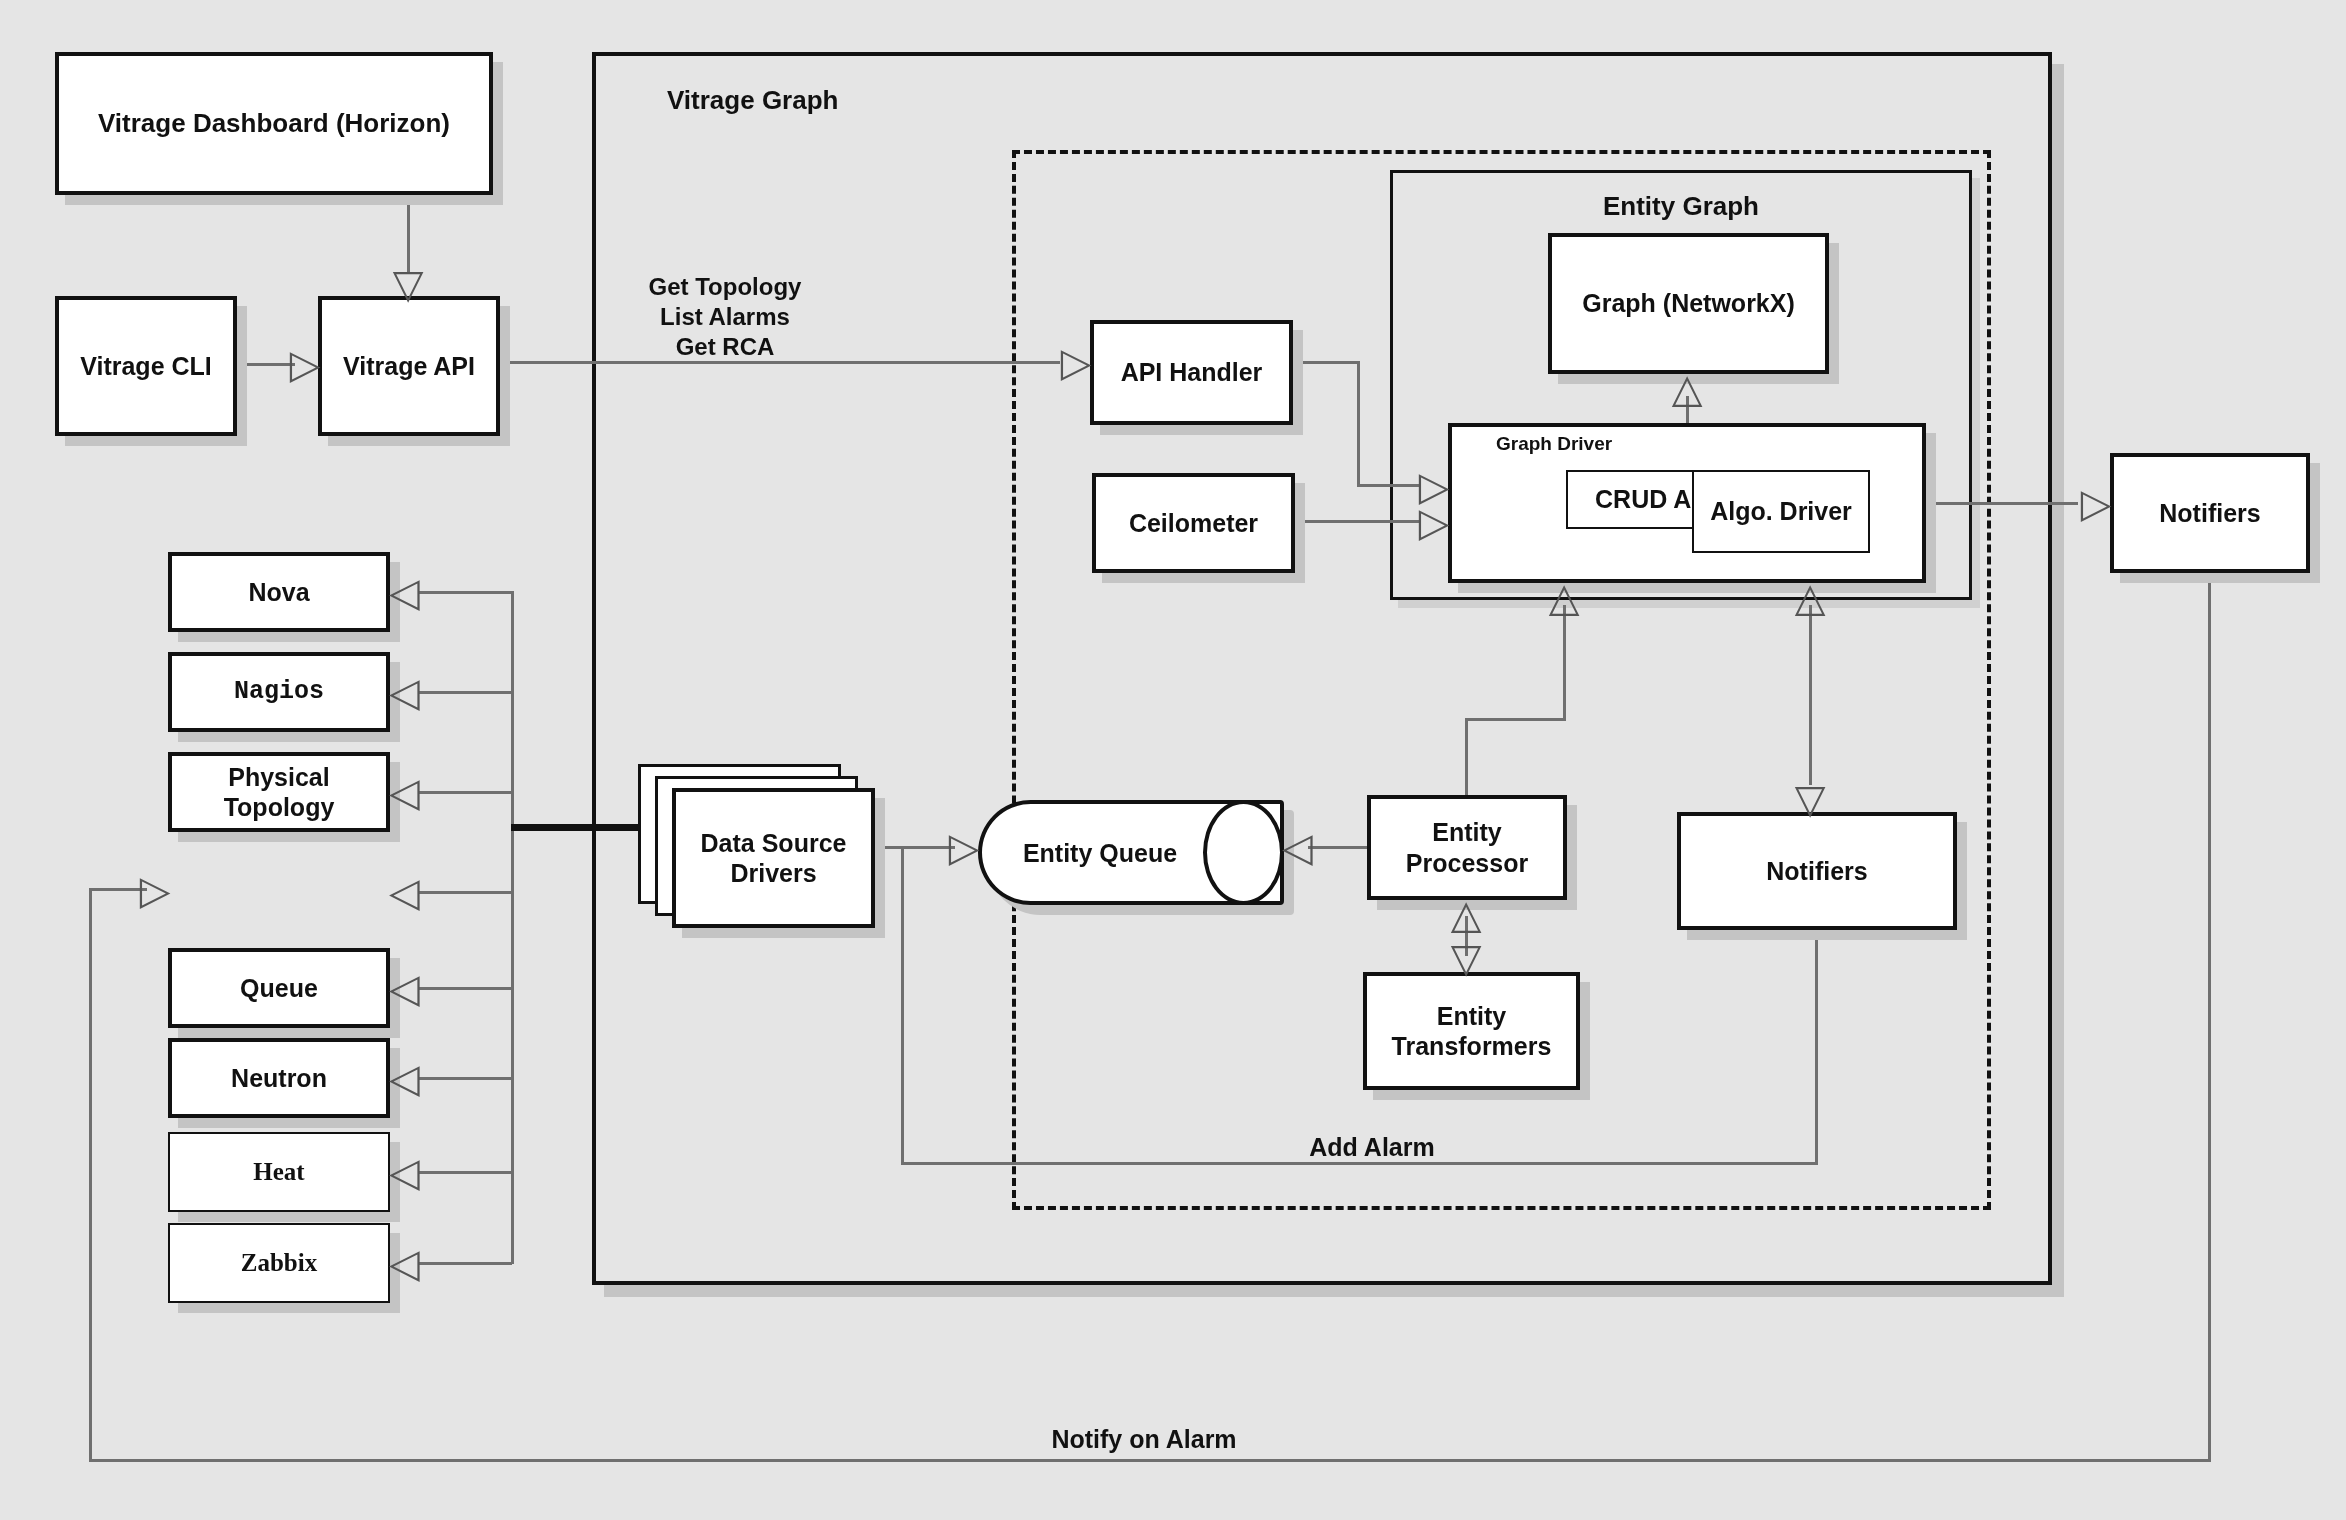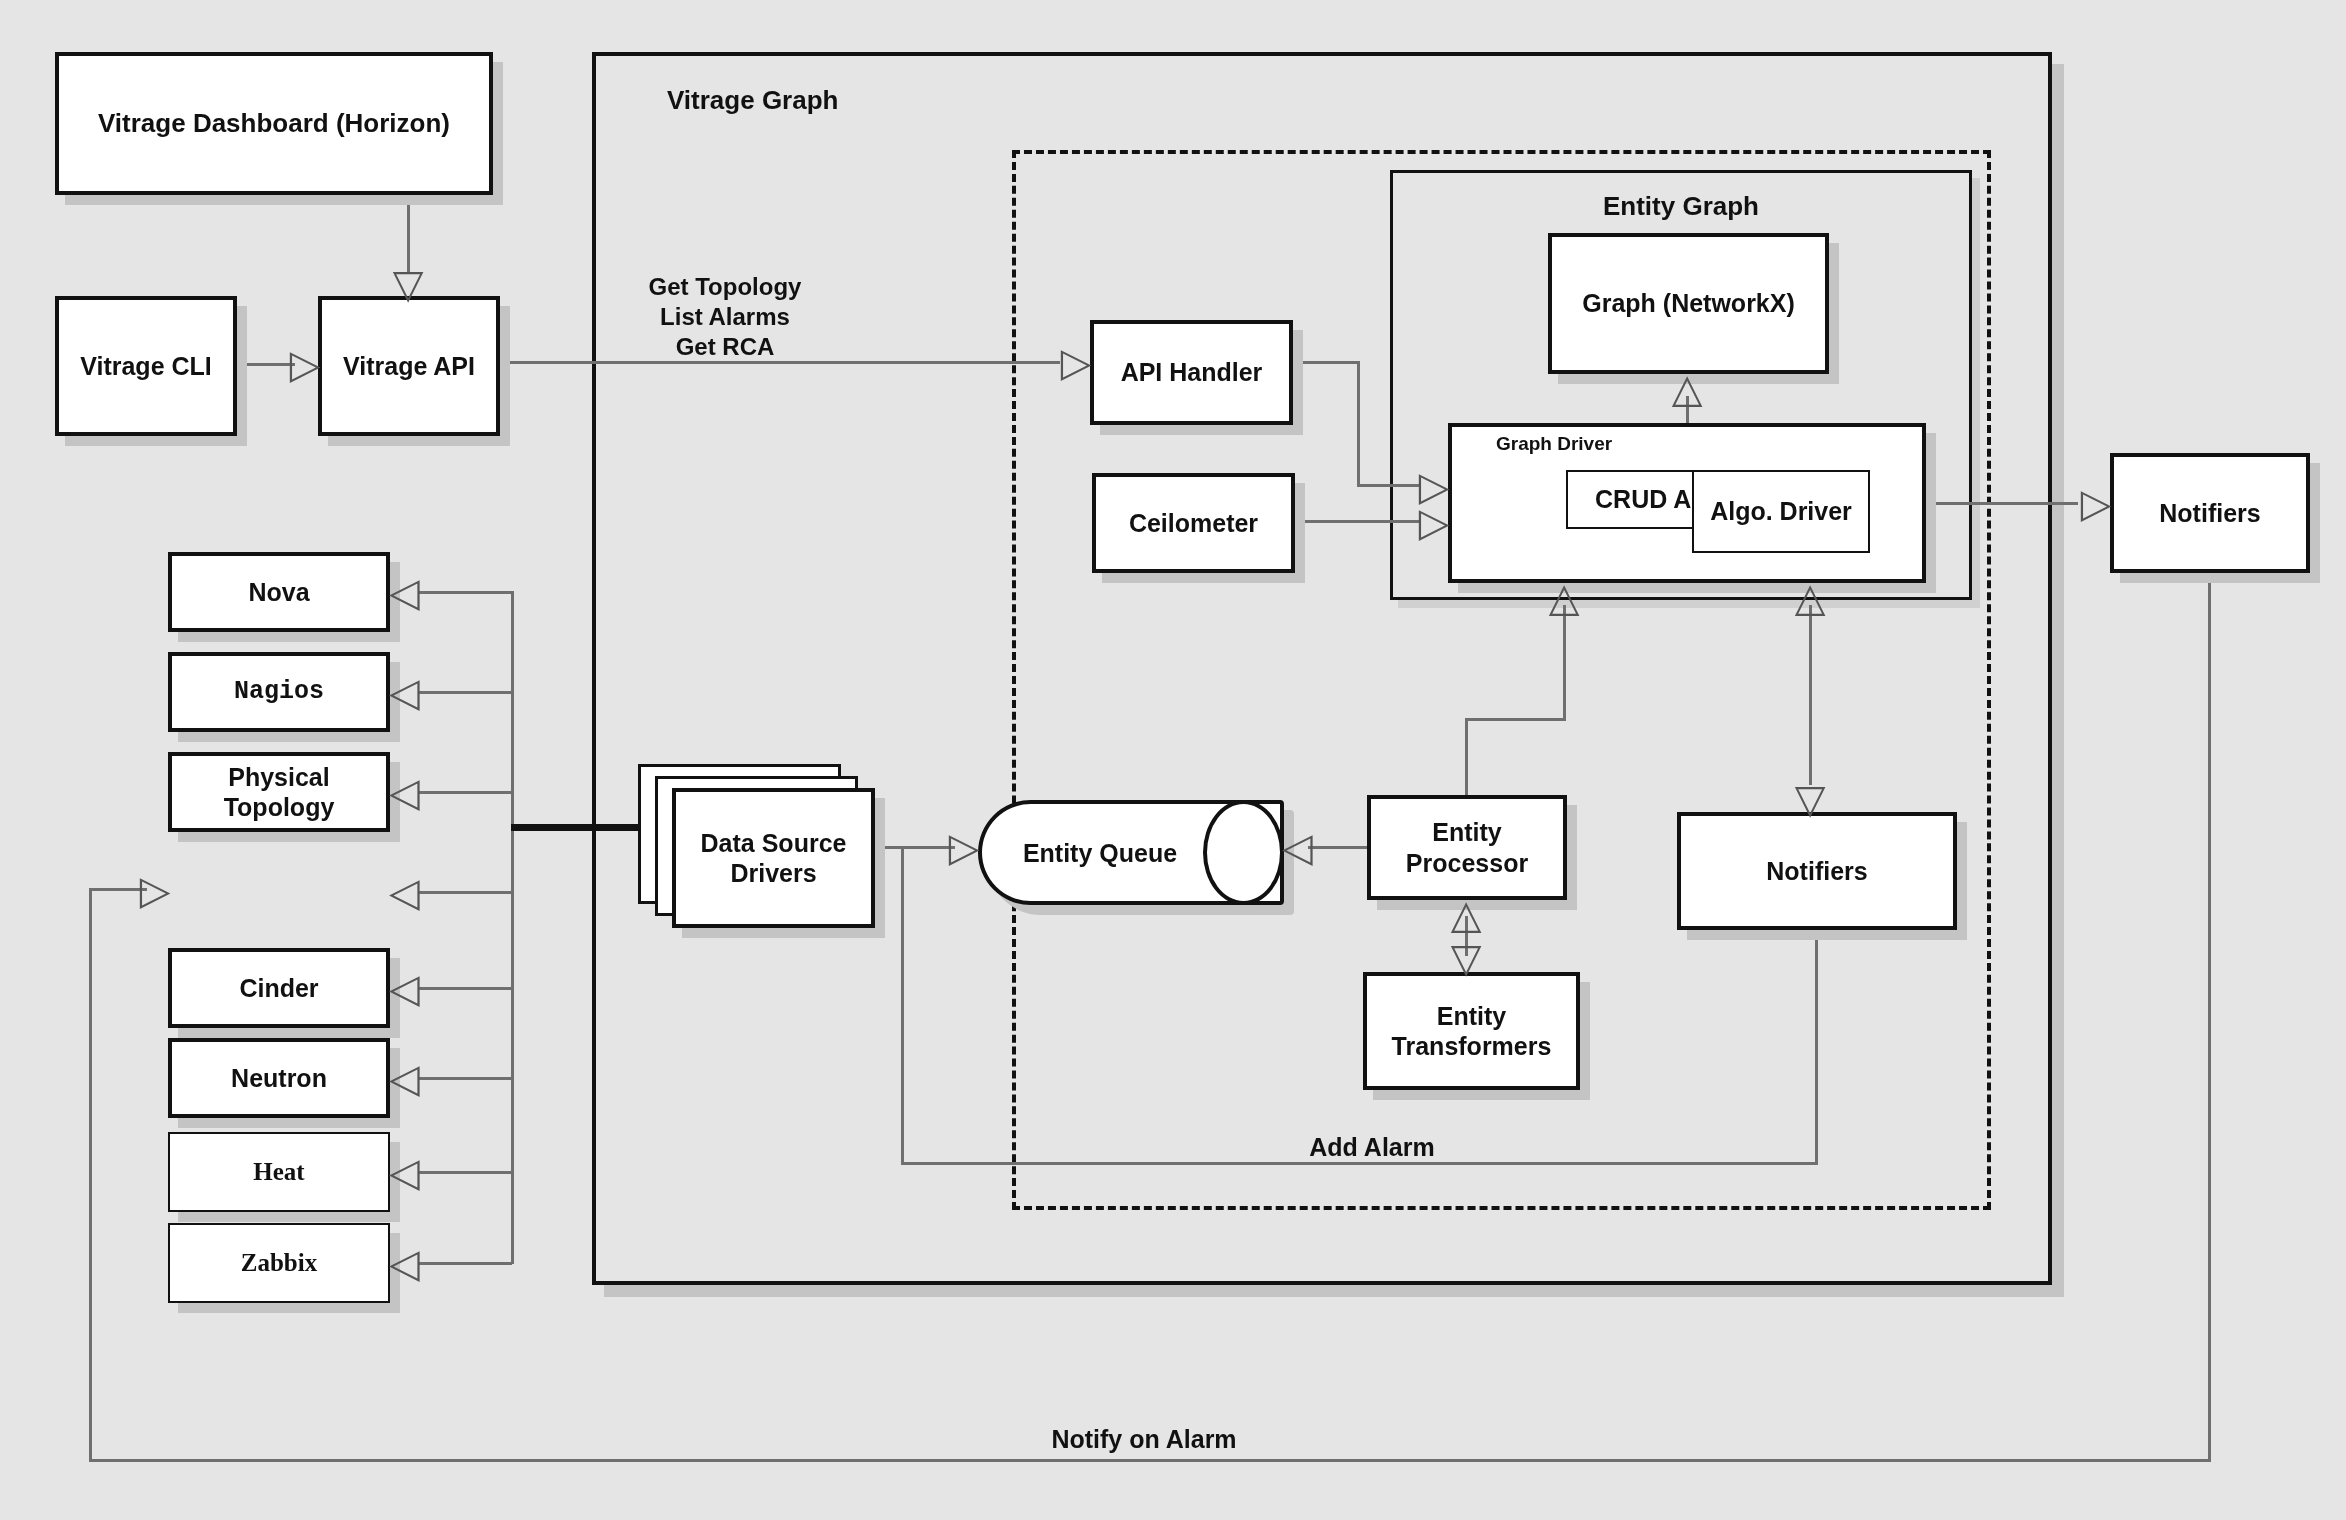--- a/index.html
+++ b/index.html
@@ -127,21 +127,21 @@
   <div class="bx" style="left:168px;top:552px;width:222px;height:80px;">
     <span>Nova</span>
   </div>
   <div class="bx" style="left:168px;top:652px;width:222px;height:80px;font-family:Liberation Mono, monospace;">
     <span>Nagios</span>
   </div>
   <div class="bx" style="left:168px;top:752px;width:222px;height:80px;">
     <span class="pad" style="padding:0 40px;">Physical Topology</span>
   </div>
   <div class="bx" style="left:168px;top:948px;width:222px;height:80px;">
-    <span>Cinder</span>
+    <span>Queue</span>
   </div>
   <div class="bx" style="left:168px;top:1038px;width:222px;height:80px;">
     <span>Neutron</span>
   </div>
   <div class="bx b2 serif" style="left:168px;top:1132px;width:222px;height:80px;">
     <span>Heat</span>
   </div>
   <div class="bx b2 serif" style="left:168px;top:1223px;width:222px;height:80px;">
     <span>Zabbix</span>
   </div>

